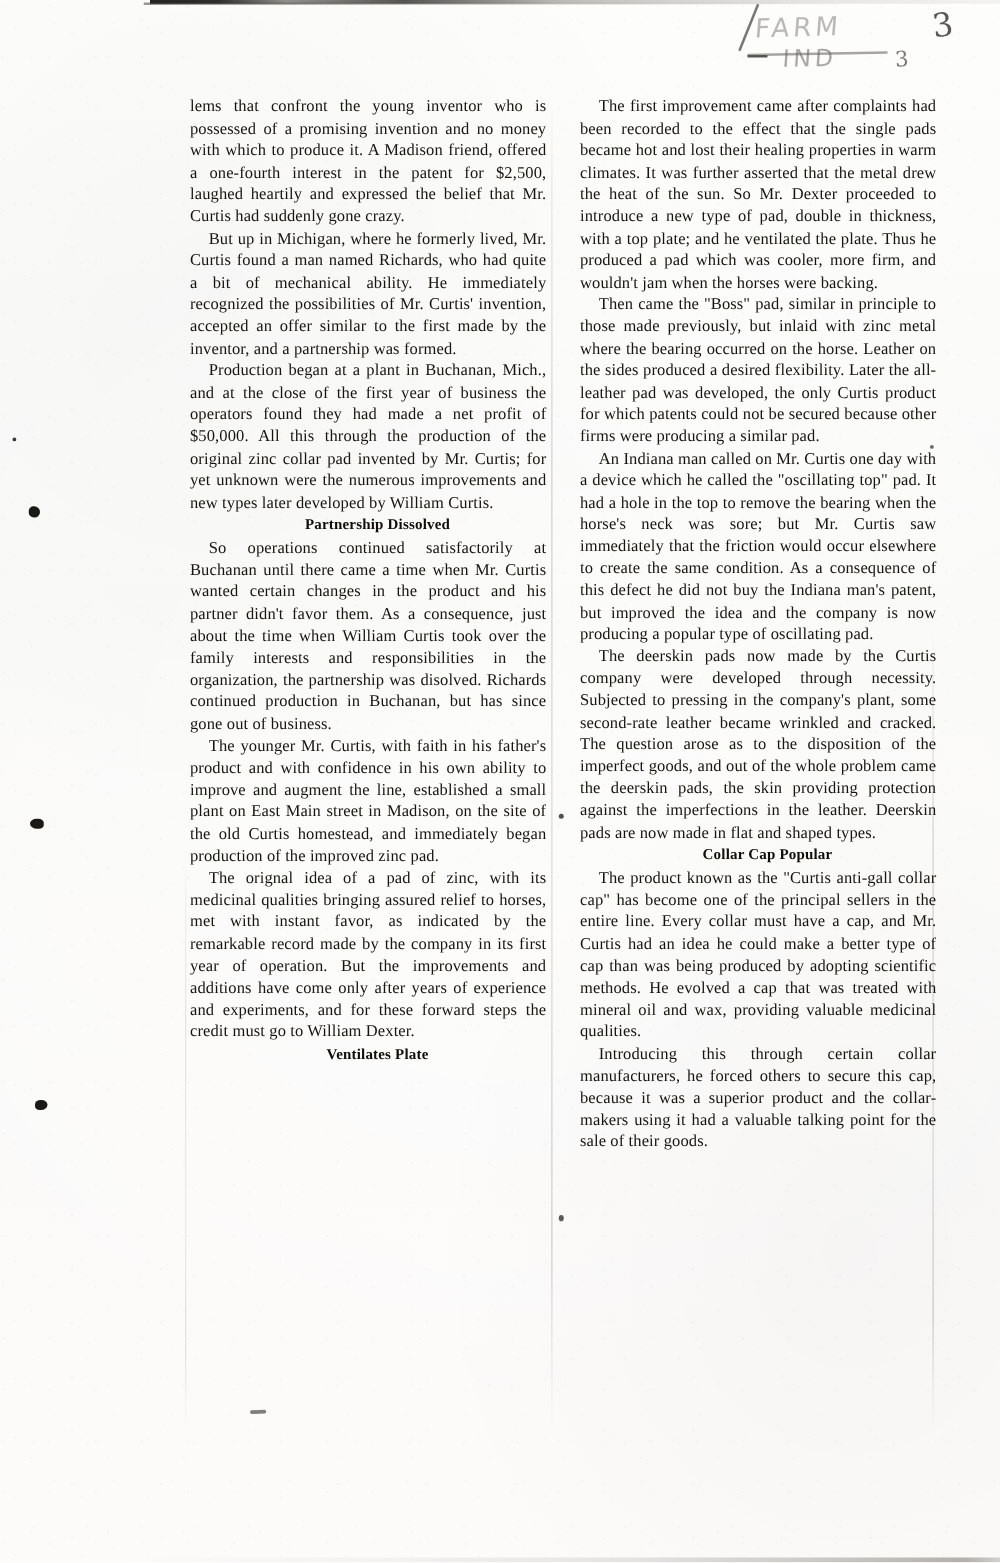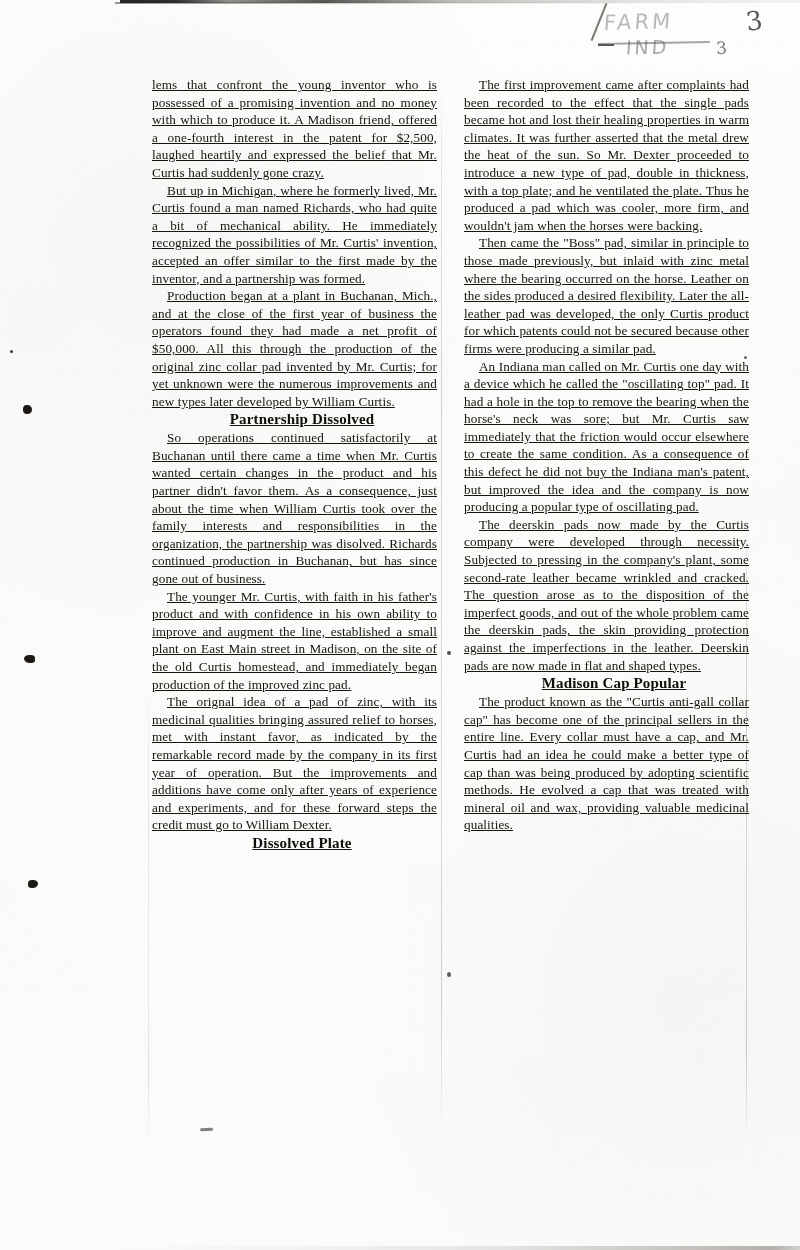--- a/index.html
+++ b/index.html
@@ -82,39 +82,38 @@
   .col {
     position: absolute;
     top: 0;
     width: 285px;
     color: #17140f;
     font-size: 13.2px;
     line-height: 17.6px;
     text-align: justify;
     text-justify: inter-word;
     letter-spacing: .1px;
-    text-decoration: underline;
   }
   #col-left  { left: 0px; }
   #col-right { left: 312px; }
 
   .col p {
     margin: 0;
     text-indent: 15px;
     -webkit-hyphens: none;
     hyphens: none;
   }
   .col p.noindent { text-indent: 0; }
 
   .subhead {
     margin: 1px 0 0 0;
     text-align: center;
     text-indent: 0;
     font-weight: bold;
-    font-size: 15px;
+    font-size: 12px;
     line-height: 19px;
     letter-spacing: .15px;
     color: #110e0a;
   }
 
   
   .col-rule {
     position: absolute;
     width: 1px;
     background: linear-gradient(180deg,
@@ -239,25 +238,26 @@
     <div class="col-rule" id="rule-right"></div>
 
     <div class="col" id="col-left">
         <p class="noindent">lems that confront the young inventor who is possessed of a promising invention and no money with which to produce it. A Madison friend, offered a one-fourth interest in the patent for $2,500, laughed heartily and expressed the belief that Mr. Curtis had suddenly gone crazy.</p>
         <p>But up in Michigan, where he formerly lived, Mr. Curtis found a man named Richards, who had quite a bit of mechanical ability. He immediately recognized the possibilities of Mr. Curtis' invention, accepted an offer similar to the first made by the inventor, and a partnership was formed.</p>
         <p>Production began at a plant in Buchanan, Mich., and at the close of the first year of business the operators found they had made a net profit of $50,000. All this through the production of the original zinc collar pad invented by Mr. Curtis; for yet unknown were the numerous improvements and new types later developed by William Curtis.</p>
         <p class="subhead">Partnership Dissolved</p>
         <p>So operations continued satisfactorily at Buchanan until there came a time when Mr. Curtis wanted certain changes in the product and his partner didn't favor them. As a consequence, just about the time when William Curtis took over the family interests and responsibilities in the organization, the partnership was disolved. Richards continued production in Buchanan, but has since gone out of business.</p>
         <p>The younger Mr. Curtis, with faith in his father's product and with confidence in his own ability to improve and augment the line, established a small plant on East Main street in Madison, on the site of the old Curtis homestead, and immediately began production of the improved zinc pad.</p>
         <p>The orignal idea of a pad of zinc, with its medicinal qualities bringing assured relief to horses, met with instant favor, as indicated by the remarkable record made by the company in its first year of operation. But the improvements and additions have come only after years of experience and experiments, and for these forward steps the credit must go to William Dexter.</p>
-        <p class="subhead">Dissolved Plate</p>
+        <p class="subhead">Ventilates Plate</p>
       </div>
     <div class="col" id="col-right">
         <p>The first improvement came after complaints had been recorded to the effect that the single pads became hot and lost their healing properties in warm climates. It was further asserted that the metal drew the heat of the sun. So Mr. Dexter proceeded to introduce a new type of pad, double in thickness, with a top plate; and he ventilated the plate. Thus he produced a pad which was cooler, more firm, and wouldn't jam when the horses were backing.</p>
         <p>Then came the "Boss" pad, similar in principle to those made previously, but inlaid with zinc metal where the bearing occurred on the horse. Leather on the sides produced a desired flexibility. Later the all-leather pad was developed, the only Curtis product for which patents could not be secured because other firms were producing a similar pad.</p>
         <p>An Indiana man called on Mr. Curtis one day with a device which he called the "oscillating top" pad. It had a hole in the top to remove the bearing when the horse's neck was sore; but Mr. Curtis saw immediately that the friction would occur elsewhere to create the same condition. As a consequence of this defect he did not buy the Indiana man's patent, but improved the idea and the company is now producing a popular type of oscillating pad.</p>
         <p>The deerskin pads now made by the Curtis company were developed through necessity. Subjected to pressing in the company's plant, some second-rate leather became wrinkled and cracked. The question arose as to the disposition of the imperfect goods, and out of the whole problem came the deerskin pads, the skin providing protection against the imperfections in the leather. Deerskin pads are now made in flat and shaped types.</p>
-        <p class="subhead">Madison Cap Popular</p>
+        <p class="subhead">Collar Cap Popular</p>
         <p>The product known as the "Curtis anti-gall collar cap" has become one of the principal sellers in the entire line. Every collar must have a cap, and Mr. Curtis had an idea he could make a better type of cap than was being produced by adopting scientific methods. He evolved a cap that was treated with mineral oil and wax, providing valuable medicinal qualities.</p>
+        <p>Introducing this through certain collar manufacturers, he forced others to secure this cap, because it was a superior product and the collar-makers using it had a valuable talking point for the sale of their goods.</p>
       </div>
   </div>
 
 </div>
 
 </body></html>

